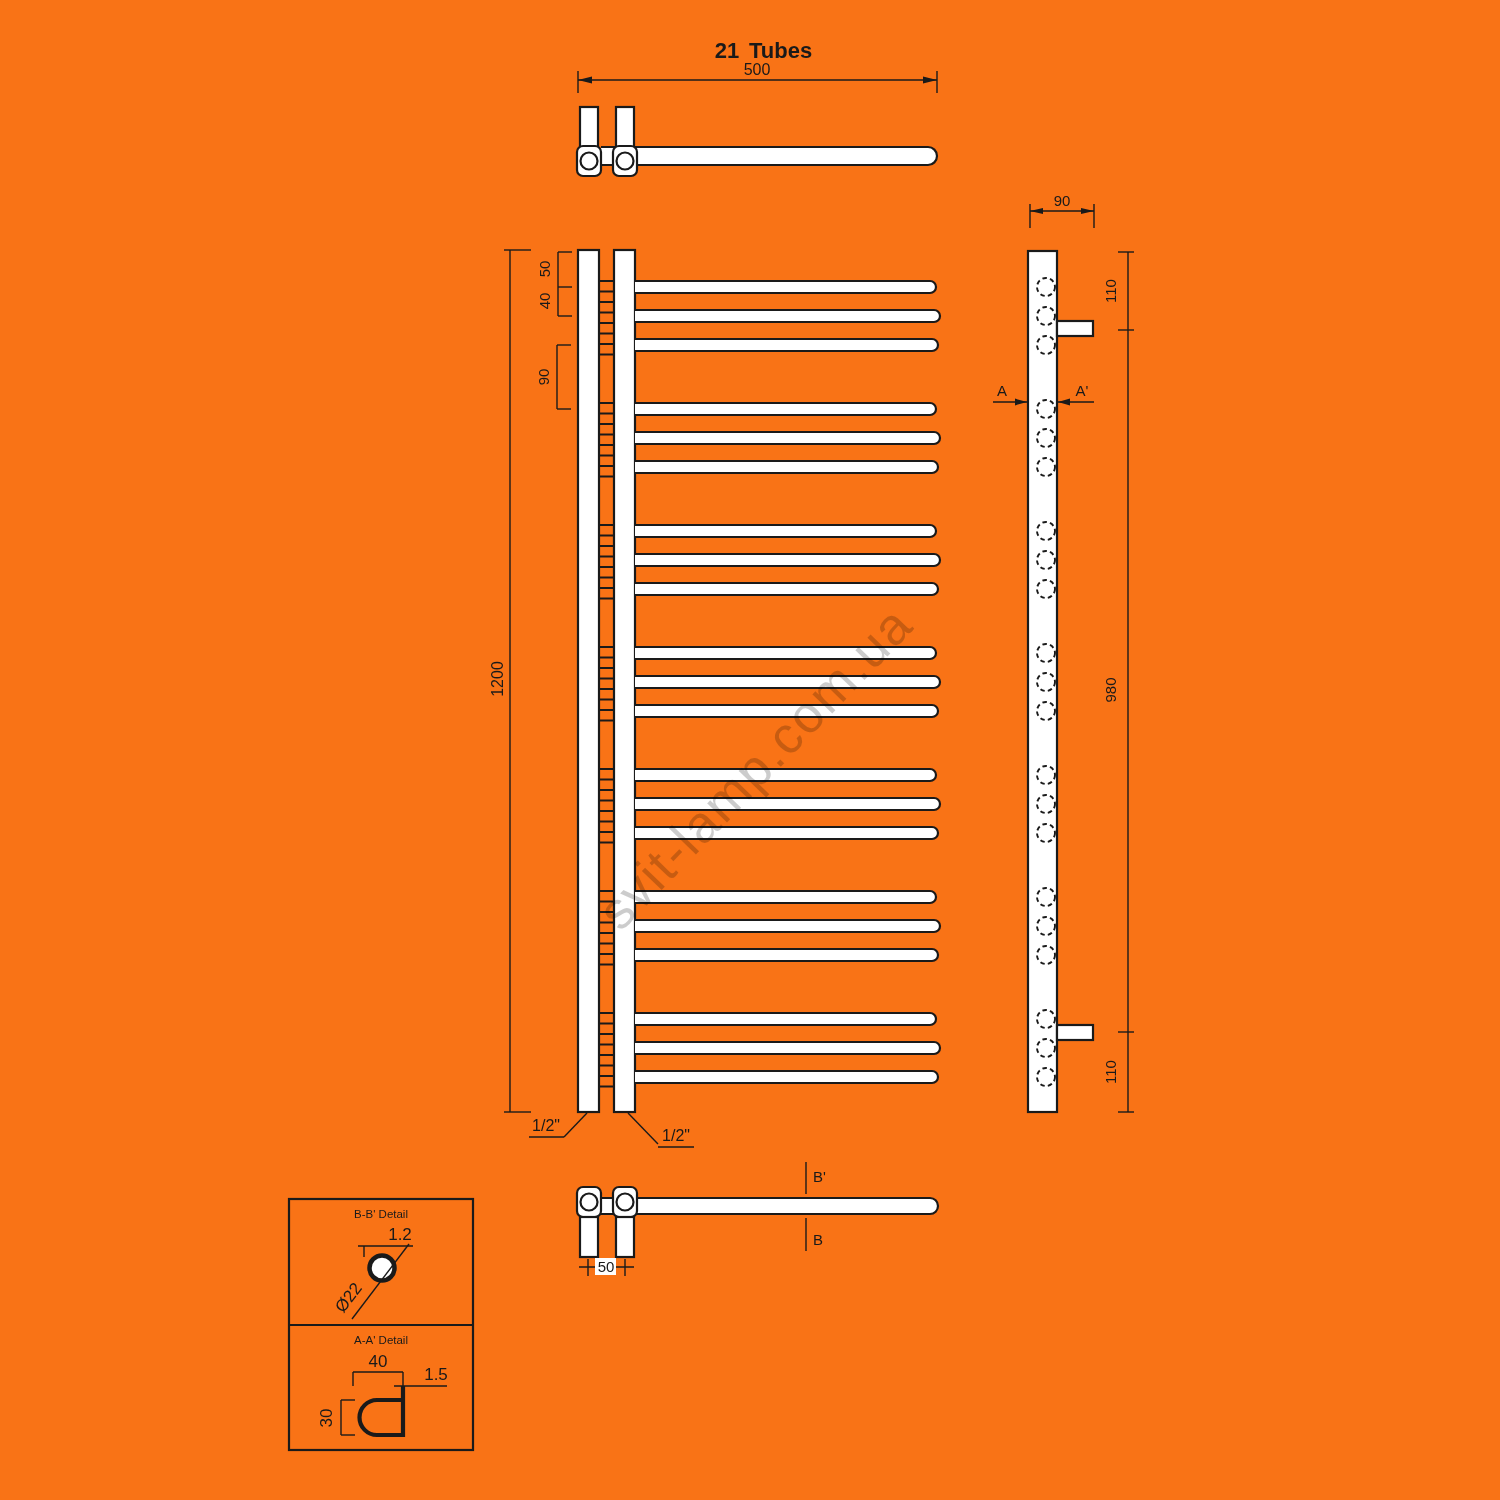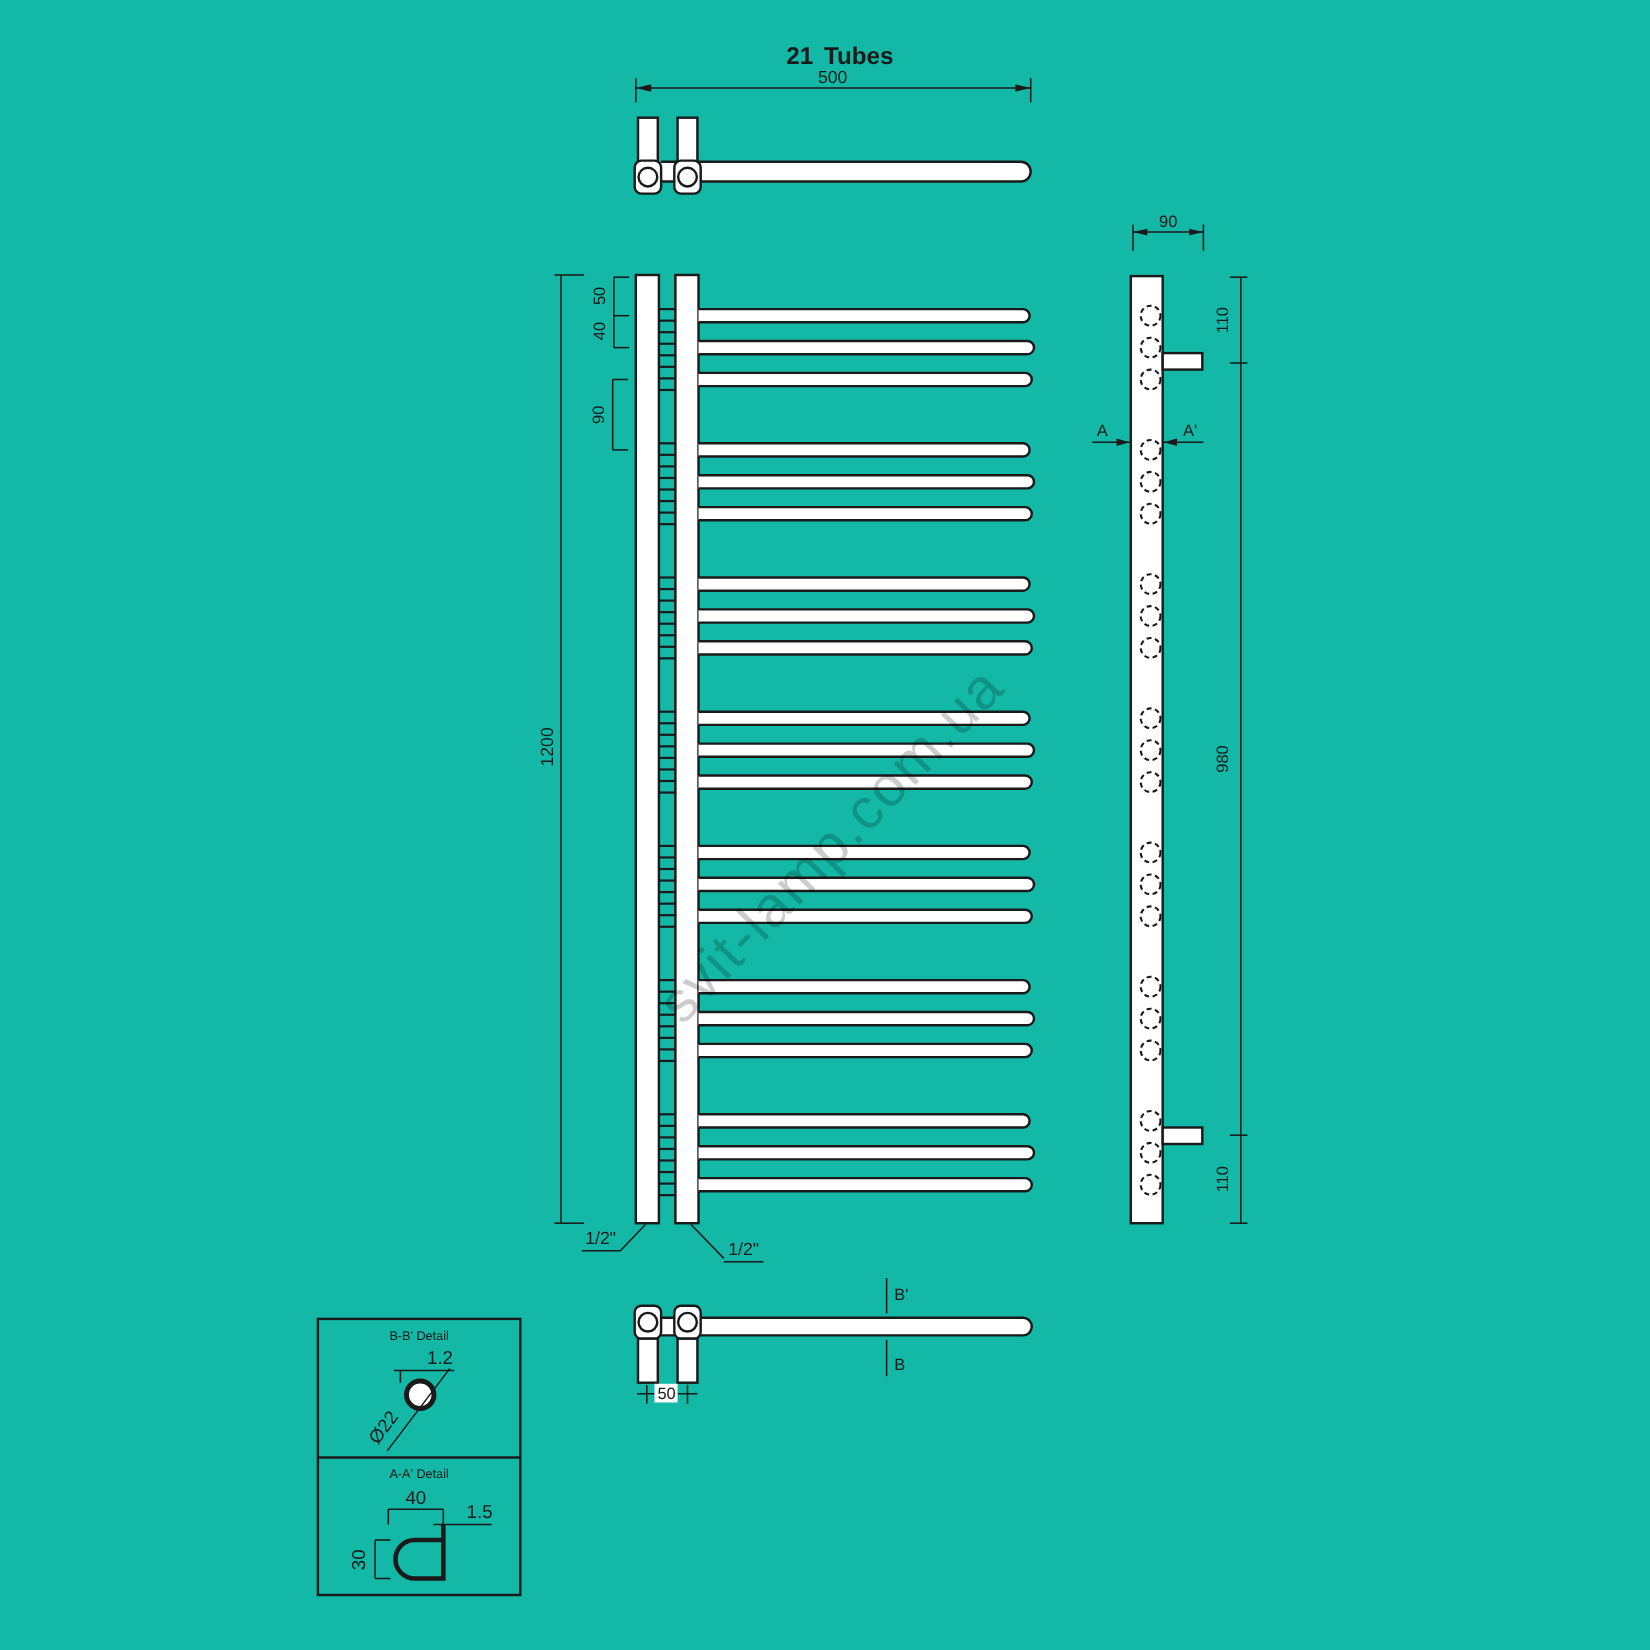--- a/index.html
+++ b/index.html
@@ -1,17 +1,17 @@
 <!DOCTYPE html>
 <html style="--line: #1a1a1a;"><head>
 <meta charset="utf-8">
 <style>
   :root { --line:#1a1a1a; }
   html,body { margin:0; padding:0; background:#ffffff; }
-  .page { position:relative; width:1500px; height:1500px; background:#14b8a6; overflow:hidden; }
+  .page { position:relative; width:1500px; height:1500px; background:#f97316; overflow:hidden; }
   svg { position:absolute; left:0; top:0; }
   .ol   { fill:#fff; stroke:var(--line); stroke-width:2.2; }
   .olk  { fill:none; stroke:var(--line); stroke-width:2.2; }
   .rung { stroke:var(--line); stroke-width:2; }
   .dim  { stroke:var(--line); stroke-width:1.4; fill:none; }
   .arr  { fill:var(--line); stroke:none; }
   .hole { fill:#fff; stroke:var(--line); stroke-width:1.9; stroke-dasharray:4.5 3.2; }
   .thick{ fill:none; stroke:var(--line); stroke-width:4.2; }
   text  { font-family:"Liberation Sans","DejaVu Sans",sans-serif; fill:var(--line); }
   .t16  { font-size:16px; }

